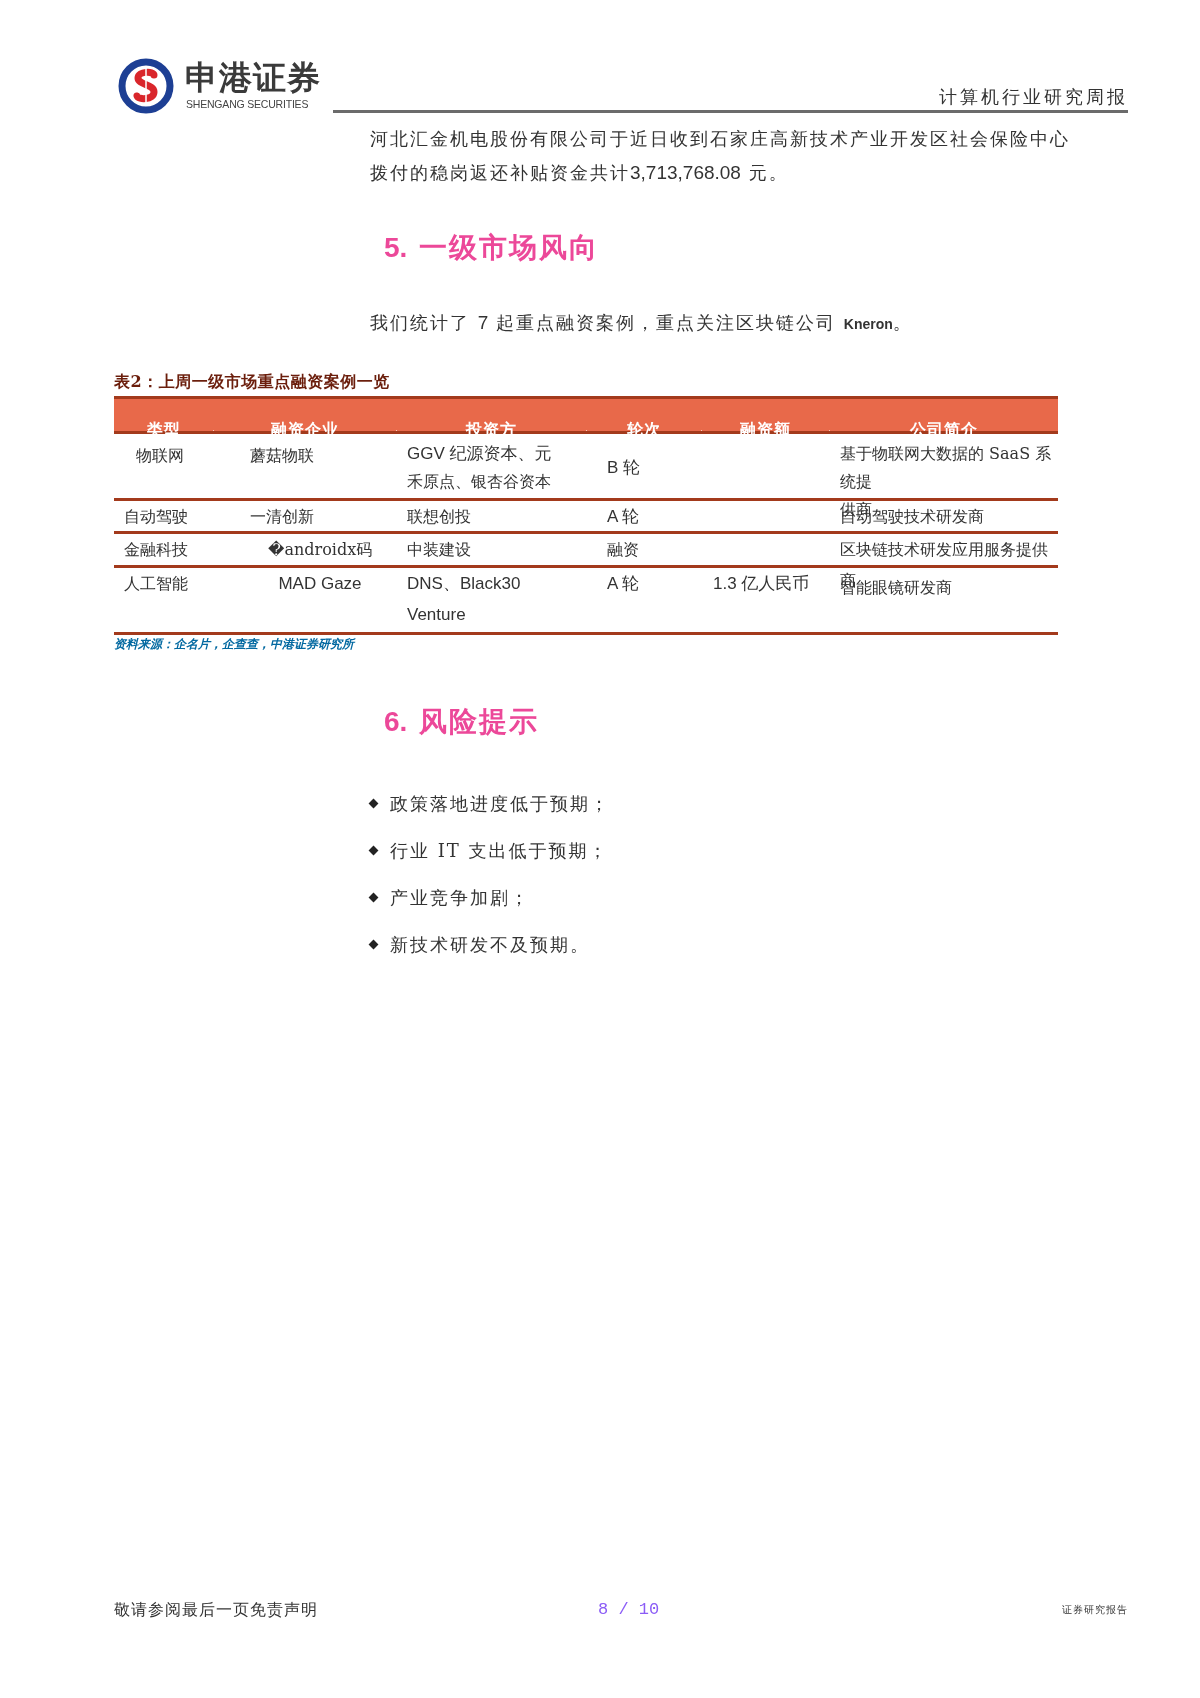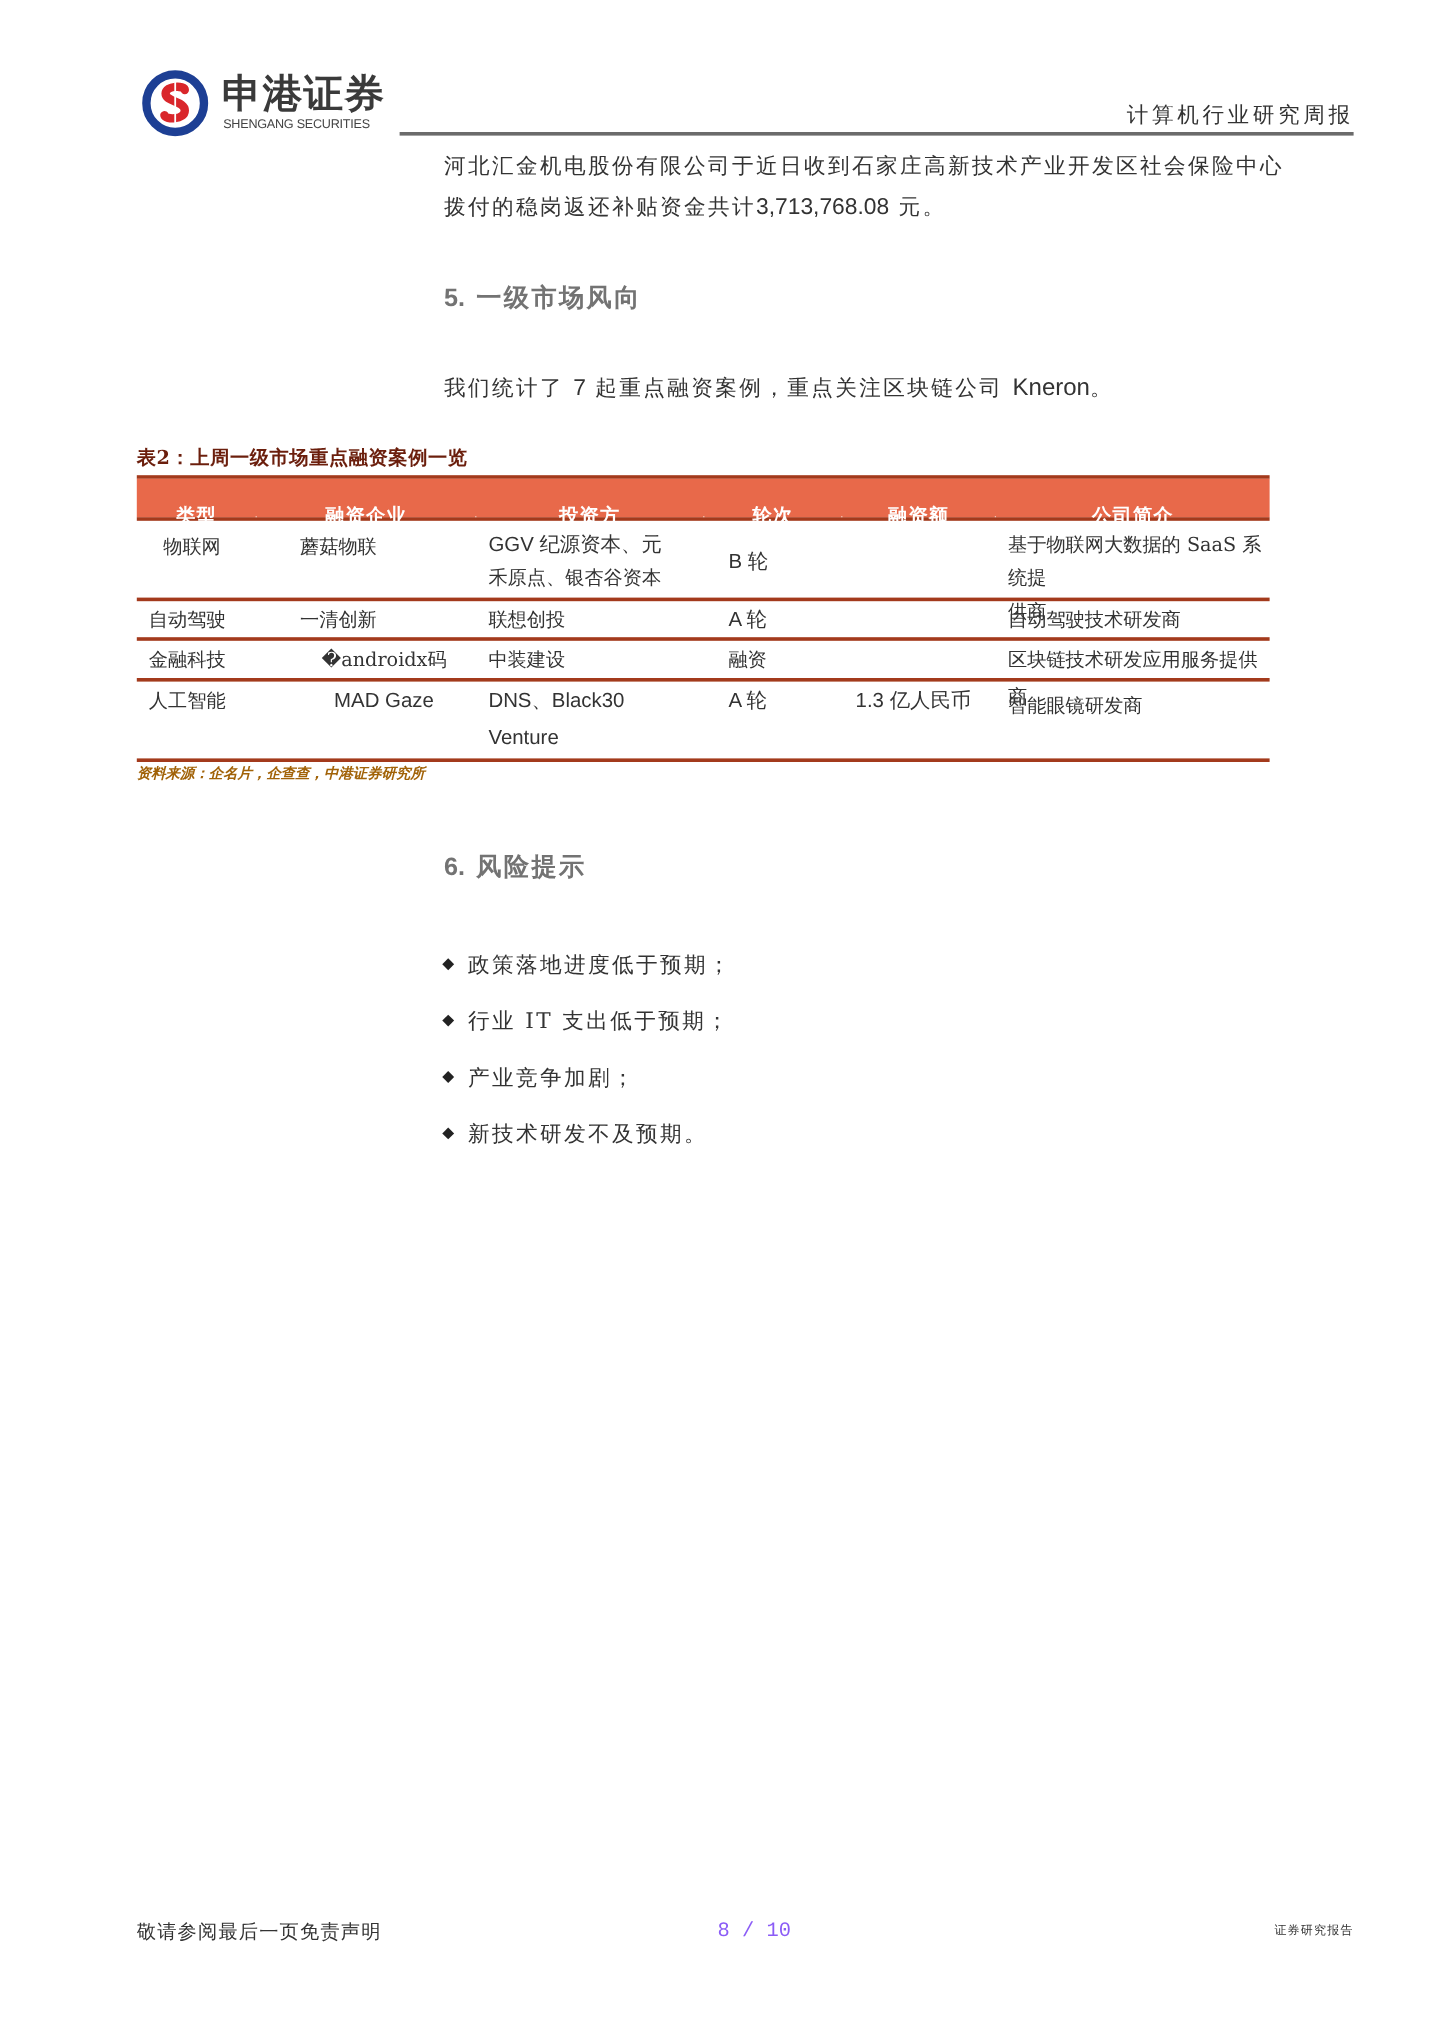--- a/index.html
+++ b/index.html
@@ -11,43 +11,43 @@
     .logo-mark { left: 118px; top: 58px; width: 56px; height: 56px; }
     .logo-cn { left: 185px; top: 58px; font-family: "DejaVu Sans", "Liberation Sans", sans-serif;
                font-size: 33px; font-weight: bold; color: #3a3a3a; letter-spacing: 1px; line-height: 40px; }
     .logo-en { left: 186px; top: 98px; font-family: "Liberation Sans", sans-serif;
                font-size: 10.5px; color: #444; letter-spacing: -0.2px; line-height: 12px; }
     .header-title { right: 72px; top: 86px; font-size: 18px; color: #333; letter-spacing: 3px; line-height: 22px; }
     .header-rule { left: 333px; right: 72px; top: 110px; height: 3px; background: #6b6b6b; }
 
     .para { left: 370px; width: 760px; font-size: 18px; line-height: 34px; color: #333; letter-spacing: 2px; }
     .num { font-family: "Liberation Sans", sans-serif; letter-spacing: 0; font-size: 19px; }
-    .bold-latin { font-family: "Liberation Sans", sans-serif; font-weight: normal; letter-spacing: 0; font-size: 20px; }
+    .bold-latin { font-family: "Liberation Sans", sans-serif; font-weight: bold; letter-spacing: 0; font-size: 14px; }
 
-    .section-title { left: 370px; font-size: 21px; font-weight: bold; color: #737373; letter-spacing: 2px; line-height: 32px; }
+    .section-title { left: 384px; font-size: 28px; font-weight: bold; color: #ec4899; letter-spacing: 2px; line-height: 32px; }
     .section-title .sn { font-family: "Liberation Sans", sans-serif; letter-spacing: 0; }
 
     .table-caption { left: 114px; top: 372px; font-size: 16px; font-weight: bold; color: #6b1e0c; line-height: 20px; letter-spacing: 0.5px; }
 
     
     .fin-table { left: 114px; top: 396px; width: 944px; }
     .tbl-top { height: 3px; background: #a33a1c; }
     .tbl-head { display: flex; height: 32px; background: #e8694a; }
     .tbl-head .th { color: #fff; font-weight: bold; font-size: 16px; display: flex; align-items: center; justify-content: center;
                     border-right: 1px dashed #f7c6b6; letter-spacing: 1px; margin-top: 31px; }
     .tbl-head .th:last-child { border-right: none; }
     .rule { height: 3px; background: #a33a1c; }
     .tr { display: flex; font-size: 16px; color: #333; }
     .td { padding-top: 6px; line-height: 31px; box-sizing: border-box; }
     .td .lat { font-family: "Liberation Sans", sans-serif; font-size: 17px; }
 
     .c1 { width: 100px; } .c2 { width: 182px; } .c3 { width: 191px; }
     .c4 { width: 114px; } .c5 { width: 128px; } .c6 { width: 229px; }
 
-    .source { left: 114px; top: 636px; font-size: 12px; font-style: italic; color: #a16207; line-height: 16px; font-weight: bold; }
+    .source { left: 114px; top: 636px; font-size: 12px; font-style: italic; color: #0369a1; line-height: 16px; font-weight: bold; }
 
     .bullets { left: 370px; top: 780px; }
     .bullet { display: flex; align-items: center; height: 47px; font-size: 18px; color: #333; letter-spacing: 2px; }
     .bullet .dot { width: 7px; height: 7px; background: #222; transform: rotate(45deg); margin-right: 13px; }
 
     .footer-left { left: 114px; top: 1600px; font-size: 16px; color: #333; letter-spacing: 1px; line-height: 20px; }
     .footer-page { left: 598px; top: 1600px; font-family: Liberation Mono, monospace; font-size: 17px; color: #8b5cf6; line-height: 20px; }
     .footer-right { right: 72px; top: 1600px; font-size: 10px; color: #333; letter-spacing: 1px; line-height: 20px; }
   </style>
 </head>

